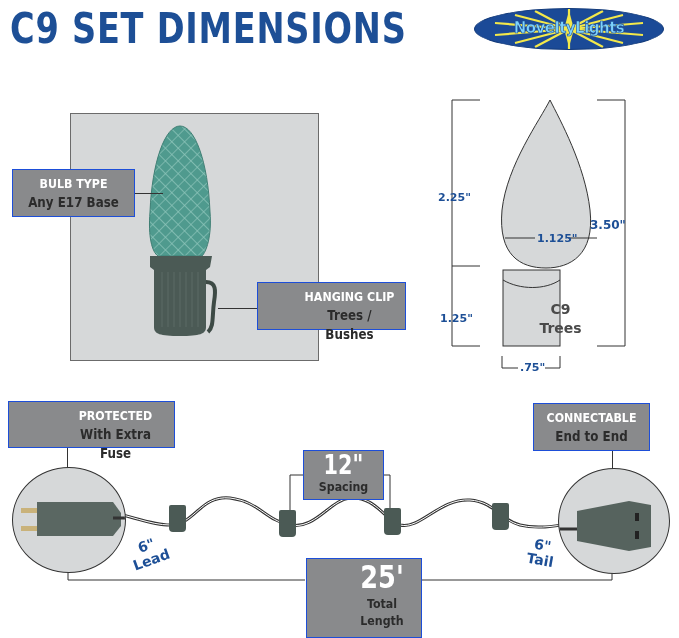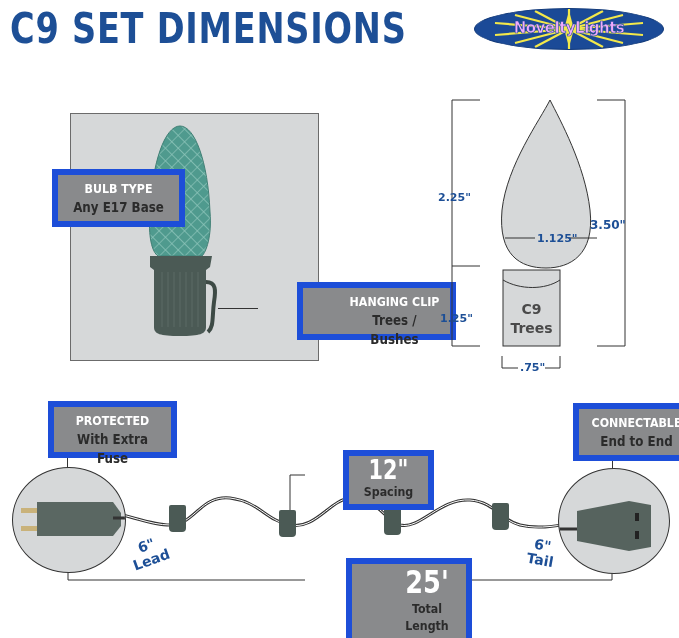--- a/index.html
+++ b/index.html
@@ -1,23 +1,23 @@
 <!DOCTYPE html>
 <html><head>
 <meta charset="utf-8">
 <style>
   html, body { margin:0; padding:0; background:#fff; }
   body { width:679px; height:638px; position:relative; overflow:hidden; font-family:"Liberation Sans", sans-serif; }
   .abs { position:absolute; }
   .title { left:10px; top:2px; font-family:"DejaVu Sans", sans-serif; font-weight:bold; font-size:43px; color:#1d4f96; letter-spacing:1px; transform:scaleX(0.78); transform-origin:left top; line-height:52px; white-space:nowrap; }
   .logo { left:474px; top:8px; width:188px; height:40px; border-radius:50%; background:#1b4a97; overflow:hidden; border:1px solid #123a7a; }
   .logo-burst { position:absolute; left:0; top:0; width:100%; height:100%; }
-  .logo-text { position:absolute; left:0; right:0; top:10px; text-align:center; font-weight:bold; font-size:15px; color:#f0abfc; -webkit-text-stroke:0.6px #1b4a97; letter-spacing:-0.5px; font-family:"DejaVu Sans", sans-serif; }
+  .logo-text { position:absolute; left:0; right:0; top:10px; text-align:center; font-weight:bold; font-size:15px; color:#7dd3fc; -webkit-text-stroke:0.6px #1b4a97; letter-spacing:-0.5px; font-family:"DejaVu Sans", sans-serif; }
   .photo-box { left:70px; top:113px; width:247px; height:246px; background:#d6d8d9; border:1px solid #6b6b6b; }
-  .label-box { background:#898a8c; border:6px solid #1d4ed8; text-align:center; font-weight:bold; line-height:19px;margin-left:40px; }
+  .label-box { background:#898a8c; border:1px solid #1d4ed8; text-align:center; font-weight:bold; line-height:19px; }
   .label-box .l1 { color:#fff; font-size:13px; font-family:"DejaVu Sans", sans-serif; transform:scaleX(0.85); }
   .label-box .l2 { color:#2b2b2b; font-size:14px; font-family:"DejaVu Sans", sans-serif; transform:scaleX(0.85); }
   .line { background:#333; position:absolute; }
   .dim { color:#1d4f96; font-weight:bold; font-size:11px; font-family:"DejaVu Sans", sans-serif; position:absolute; }
   .circle { border-radius:50%; background:#d6d8d9; border:1px solid #333; position:absolute; overflow:hidden; }
   .blue-italic { color:#1d4f96; font-weight:bold; font-family:"DejaVu Sans", sans-serif; font-size:14px; position:absolute; line-height:15px; text-align:center; }
   .big-num { color:#fff; font-weight:bold; font-family:"DejaVu Sans", sans-serif; }
   .socket { position:absolute; width:17px; height:27px; background:#4b5a55; border-radius:2px 2px 4px 4px; }
 </style>
 </head>
@@ -98,21 +98,21 @@
   <line x1="65" y1="148" x2="95" y2="148" stroke="#333" stroke-width="1"></line>
   <line x1="128" y1="148" x2="157" y2="148" stroke="#333" stroke-width="1"></line>
 
   <path d="M62 266 V278 H78 M105 278 H120 V266" fill="none" stroke="#333" stroke-width="1"></path>
 </svg>
 <div class="dim" style="left:438px;top:191px;">2.25"</div>
 <div class="dim" style="left:590px;top:218px;font-size:12px;">3.50"</div>
 <div class="dim" style="left:537px;top:232px;">1.125"</div>
 <div class="dim" style="left:440px;top:312px;">1.25"</div>
 <div class="dim" style="left:520px;top:361px;">.75"</div>
-<div class="abs" style="left:503px;top:300px;width:57px;text-align:center;font-weight:bold;color:#4a4a4a;font-size:14px;line-height:19px;font-family:'DejaVu Sans',sans-serif;">
+<div class="abs" style="left:503px;top:300px;width:57px;text-align:center;font-weight:bold;color:#4a4a4a;font-size:14px;line-height:19px;font-family:'DejaVu Sans',sans-serif;padding-left:29px;">
   <div>C9</div>
   <div>Trees</div>
 </div>
 
 <svg class="abs" style="left:0;top:390px;" width="679" height="248" viewBox="0 0 679 248">
 
   <path d="M68 170 V190 H305 M375 190 H612 V170" fill="none" stroke="#333" stroke-width="1"></path>
 
   <path d="M100 120 C130 125 150 135 170 135 C195 135 200 105 230 108 C260 112 265 130 290 135 C315 140 330 110 350 108 C375 106 385 130 400 135 C420 140 440 108 470 110 C495 112 500 130 520 135 C540 140 560 135 580 132" fill="none" stroke="#333" stroke-width="3"></path>
   <path d="M100 120 C130 125 150 135 170 135 C195 135 200 105 230 108 C260 112 265 130 290 135 C315 140 330 110 350 108 C375 106 385 130 400 135 C420 140 440 108 470 110 C495 112 500 130 520 135 C540 140 560 135 580 132" fill="none" stroke="#fff" stroke-width="1"></path>
@@ -126,21 +126,21 @@
 
 <div class="line" style="left:67px;top:446px;width:1px;height:22px;"></div>
 <div class="circle" style="left:12px;top:467px;width:112px;height:104px;">
   <svg width="112" height="104" viewBox="0 0 112 104">
     <rect x="8" y="40" width="16" height="5" fill="#c9b27a"></rect>
     <rect x="8" y="58" width="16" height="5" fill="#c9b27a"></rect>
     <path d="M24 34 H100 L108 45 V58 L100 68 H24 Z" fill="#5a6762"></path>
     <path d="M100 50 H112" stroke="#333" stroke-width="3"></path>
   </svg>
 </div>
-<div class="abs label-box" style="left:8px;top:401px;width:117px;height:45px;">
+<div class="abs label-box" style="left:8px;top:401px;width:117px;height:45px;padding-left:48px;">
   <div class="l1" style="margin-top:4px;">PROTECTED</div>
   <div class="l2">With Extra Fuse</div>
 </div>
 
 <div class="line" style="left:612px;top:450px;width:1px;height:20px;"></div>
 <div class="circle" style="left:558px;top:468px;width:110px;height:104px;">
   <svg width="110" height="104" viewBox="0 0 110 104">
     <path d="M0 60 H20" stroke="#333" stroke-width="3"></path>
     <path d="M18 42 L70 32 L92 36 V78 L70 82 L18 72 Z" fill="#56635e"></path>
     <rect x="76" y="44" width="4" height="8" fill="#222"></rect>

